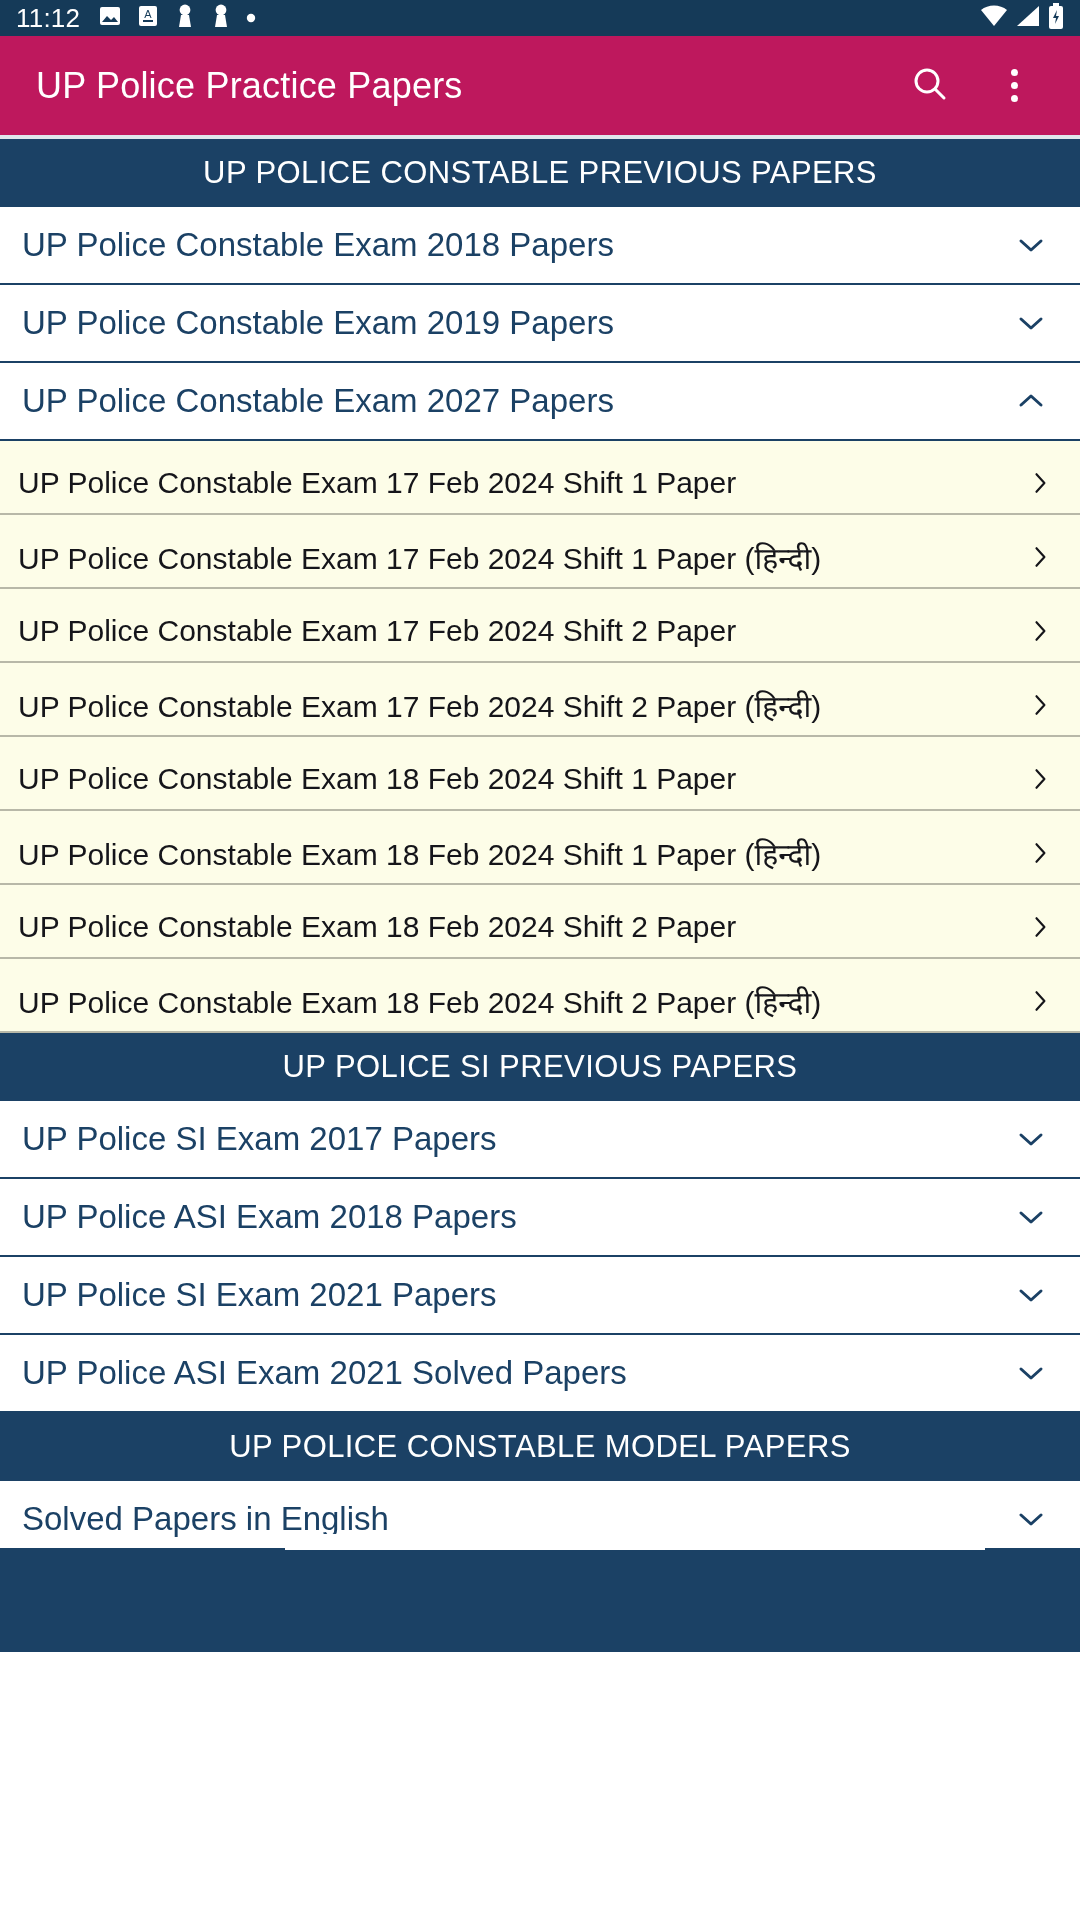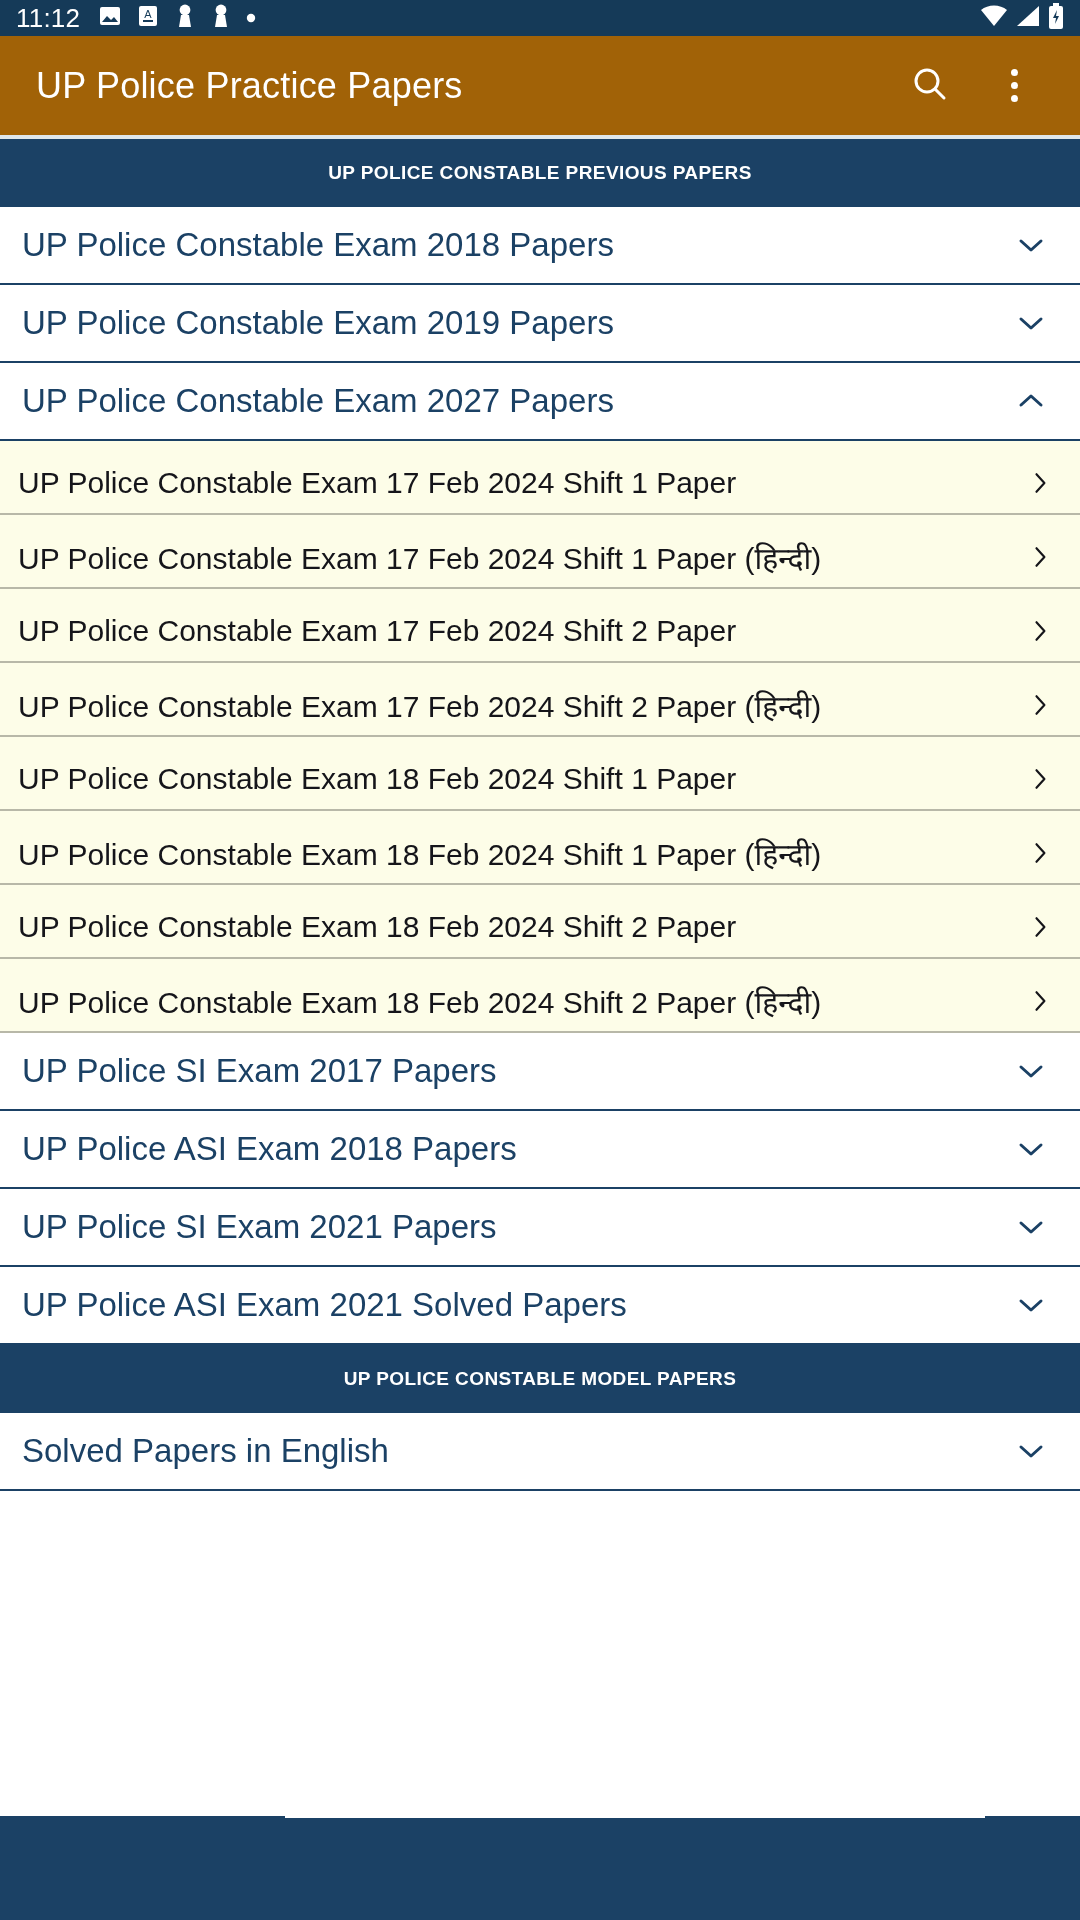--- a/index.html
+++ b/index.html
@@ -4,21 +4,21 @@
 <style>
   * { margin:0; padding:0; box-sizing:border-box; }
   html,body{
     width:1080px; height:1920px;
     background:#ffffff;
     font-family:"Liberation Sans", sans-serif;
     overflow:hidden;
   }
   #app{
     position:relative;
-    width:1080px; height:1920px;
+    width:1080px; height:1652px;
     background:#ffffff;
     display:flex; flex-direction:column;
   }
 
   
   .statusbar{
     height:36px; flex:0 0 36px;
     background:#153a58;
     display:flex; align-items:center;
     padding:0 16px;
@@ -35,21 +35,21 @@
   }
   .status-right{
     margin-left:auto;
     display:flex; align-items:center; gap:7px;
   }
   .si{ display:block; }
 
   
   .appbar{
     height:99px; flex:0 0 99px;
-    background:#a16207;
+    background:#be185d;
     display:flex; align-items:center;
     padding:0 30px 0 36px;
   }
   .appbar-title{
     color:#ffffff;
     font-size:36px;
     font-weight:400;
     letter-spacing:.2px;
     white-space:nowrap;
   }
@@ -78,22 +78,22 @@
     overflow:hidden;
     background:#ffffff;
     position:relative;
   }
 
   .section-header{
     background:#1b4165;
     color:#ffffff;
     height:68px;
     display:flex; align-items:center; justify-content:center;
-    font-size:19px;
-    font-weight:700;
+    font-size:31px;
+    font-weight:400;
     letter-spacing:.4px;
     text-align:center;
   }
 
   .row{
     height:78px;
     display:flex; align-items:center;
     padding:0 26px 0 22px;
     background:#ffffff;
     border-bottom:2px solid #1b4165;
@@ -321,20 +321,23 @@
         </span>
       </div>
       <div class="subrow">
         <span class="subrow-label">UP Police Constable Exam 18 Feb 2024 Shift 2 Paper (हिन्दी)</span>
         <span class="subrow-chevron">
           <svg width="30" height="30" viewBox="0 0 34 34">
             <polyline points="13,7 22,17 13,27" fill="none" stroke="#15151a" stroke-width="2.4" stroke-linecap="round" stroke-linejoin="round"></polyline>
           </svg>
         </span>
       </div>
+      <div class="section-header">
+        <span>UP POLICE SI PREVIOUS PAPERS</span>
+      </div>
       <div class="row">
         <span class="row-label">UP Police SI Exam 2017 Papers</span>
         <span class="row-chevron">
           <svg width="34" height="34" viewBox="0 0 34 34">
             <polyline points="7,13 17,22 27,13" fill="none" stroke="#1b4165" stroke-width="3" stroke-linecap="round" stroke-linejoin="round"></polyline>
           </svg>
         </span>
       </div>
       <div class="row">
         <span class="row-label">UP Police ASI Exam 2018 Papers</span>

